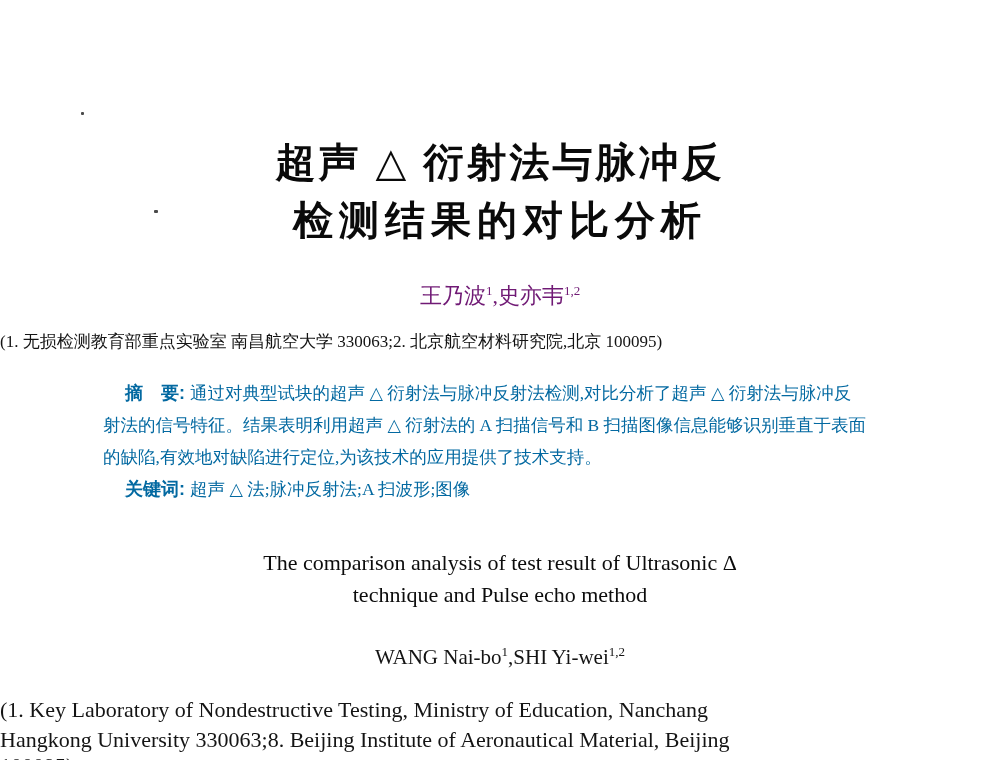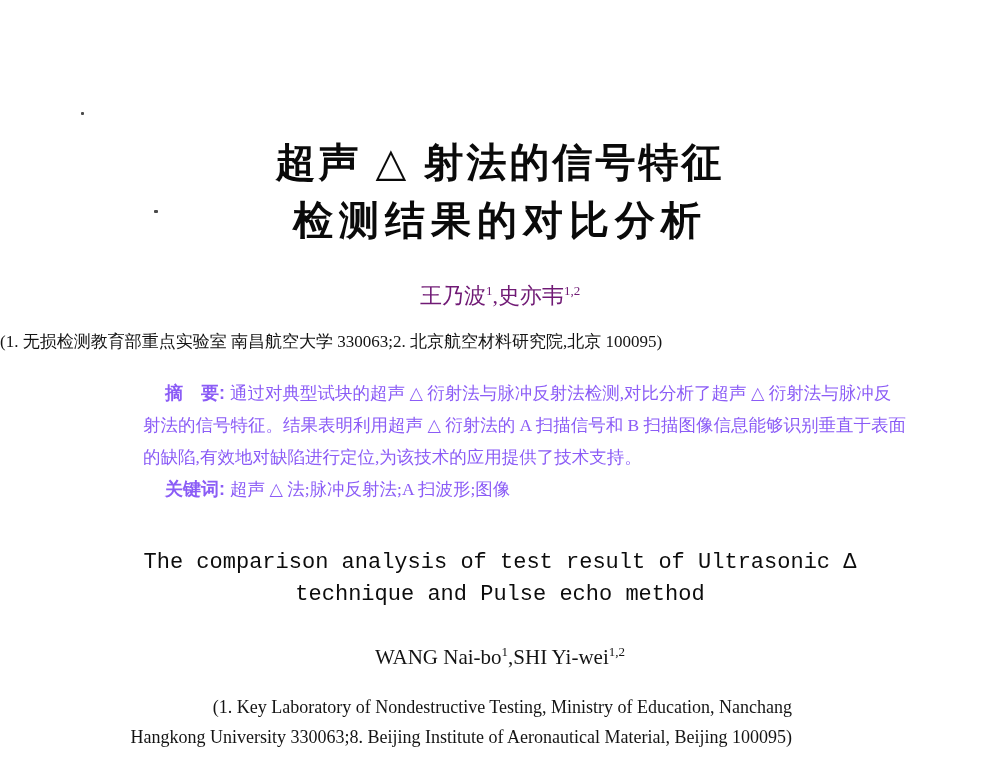--- a/index.html
+++ b/index.html
@@ -59,38 +59,37 @@
   }
 
   .abstract-block {
     position: absolute;
     top: 377px;
     left: 103px;
     width: 804px;
     font-family: "Liberation Serif", "DejaVu Serif", serif;
     font-size: 17.5px;
     line-height: 32px;
-    color: #8b5cf6;
-    margin-left: 40px;
+    color: #0369a1;
   }
   .abs-indent { text-indent: 22px; }
   .bold-label {
     font-family: "Liberation Sans", "DejaVu Sans", sans-serif;
     font-weight: 700;
     font-size: 18px;
   }
   .kw-line { margin-top: 0; }
 
   
   .title-en {
     position: absolute;
     left: 0;
     width: 1000px;
     text-align: center;
-    font-family: Liberation Mono, monospace;
+    font-family: Liberation Serif, serif;
     font-size: 22px;
     color: #0c0c0c;
   }
   .title-en-1 { top: 550px; }
   .title-en-2 { top: 582px; }
 
   .authors-en {
     position: absolute;
     top: 645px;
     left: 0;
@@ -98,23 +97,23 @@
     text-align: center;
     font-family: "Liberation Serif", "DejaVu Serif", serif;
     font-size: 21px;
     color: #141414;
   }
 
   .affil-en {
     position: absolute;
     left: 0;
     width: 792px;
-    text-align: right;
+    text-align: left;
     font-family: "Liberation Serif", "DejaVu Serif", serif;
-    font-size: 18px;
+    font-size: 22px;
     color: #141414;
   }
   .affil-en-1 { top: 697px; }
   .affil-en-2 { top: 727px; }
 
   
   .speck {
     position: absolute;
     background: #4a4a4a;
     border-radius: 1px;
@@ -123,21 +122,21 @@
   .speck-2 { left: 154px; top: 210px; width: 4px; height: 3px; }
 </style>
 </head>
 <body>
 
 <div class="page">
 
   <div class="speck speck-1"></div>
   <div class="speck speck-2"></div>
 
-  <div class="title-cn title-cn-1">超声 △ 射法的信号特征</div>
+  <div class="title-cn title-cn-1">超声 △ 衍射法与脉冲反</div>
   <div class="title-cn title-cn-2">检测结果的对比分析</div>
 
   <div class="authors-cn">
     <span>王乃波</span><sup>1</sup><span>,</span><span>史亦韦</span><sup>1,2</sup>
   </div>
 
   <div class="affil-cn">(1. 无损检测教育部重点实验室 南昌航空大学 330063;2. 北京航空材料研究院,北京 100095)</div>
 
   <div class="abstract-block">
     <div class="abs-indent">

